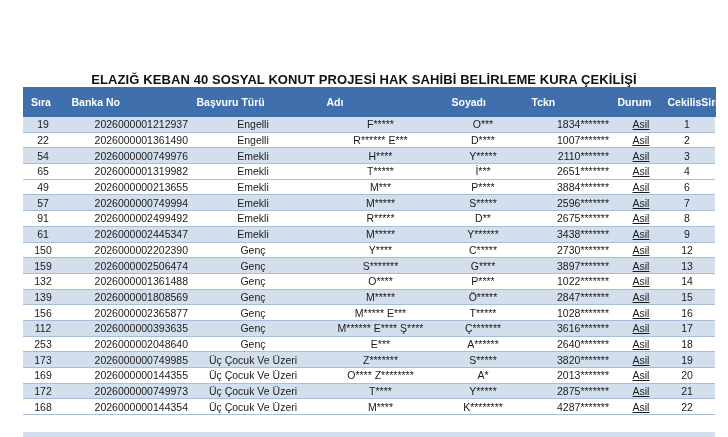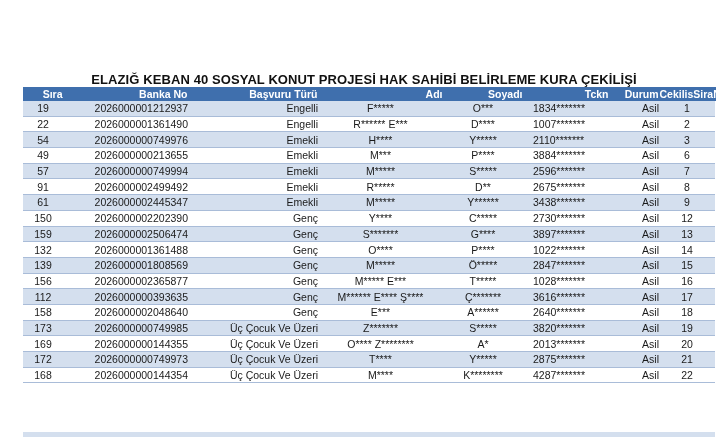--- a/index.html
+++ b/index.html
@@ -33,39 +33,39 @@
       border-collapse: collapse;
       font-size: 10.5px;
       color: #1a1a1a;
       table-layout: fixed;
     }
     .draw-table th {
       background: #3f6fad;
       color: #ffffff;
       font-weight: bold;
       height: 14px;
-      padding: 0;
+      padding: 8px;
       font-size: 10.5px;
-      text-align: right;
+      text-align: left;
       border-right: 1px solid #3f6fad;
     }
     .draw-table td {
       height: 14.7px;
       padding: 0;
       text-align: center;
       border-bottom: 1px solid #a9bcd8;
       white-space: nowrap;
       overflow: hidden;
     }
     .draw-table tr.odd td { background: #d4dfee; }
     .draw-table tr.even td { background: #ffffff; }
     .draw-table td.bank { text-align: right; padding-left: 6px; }
-    .draw-table td.tckn { text-align: left; padding-left: 10px; }
-    .draw-table td.durum { text-align: right; padding-left: 14px; }
-    .draw-table td.type { text-align: right; }
+    .draw-table td.tckn { text-align: right; padding-left: 10px; }
+    .draw-table td.durum { text-align: center; padding-left: 14px; text-decoration: underline; }
+    .draw-table td.type { text-align: center; }
     .footer-strip {
       position: absolute;
       left: 23px;
       top: 432px;
       width: 692px;
       height: 5px;
       background: #d4dfee;
     }
   </style>
 </head>
@@ -121,20 +121,30 @@
         <td>54</td>
         <td class="bank">2026000000749976</td>
         <td class="type">Emekli</td>
         <td>H****</td>
         <td>Y*****</td>
         <td class="tckn">2110*******</td>
         <td class="durum">Asil</td>
         <td>3</td>
       </tr>
       <tr class="even">
+        <td>65</td>
+        <td class="bank">2026000001319982</td>
+        <td class="type">Emekli</td>
+        <td>T*****</td>
+        <td>İ***</td>
+        <td class="tckn">2651*******</td>
+        <td class="durum">Asil</td>
+        <td>4</td>
+      </tr>
+      <tr class="even">
         <td>49</td>
         <td class="bank">2026000000213655</td>
         <td class="type">Emekli</td>
         <td>M***</td>
         <td>P****</td>
         <td class="tckn">3884*******</td>
         <td class="durum">Asil</td>
         <td>6</td>
       </tr>
       <tr class="odd">
@@ -221,21 +231,21 @@
         <td>112</td>
         <td class="bank">2026000000393635</td>
         <td class="type">Genç</td>
         <td>M****** E**** Ş****</td>
         <td>Ç*******</td>
         <td class="tckn">3616*******</td>
         <td class="durum">Asil</td>
         <td>17</td>
       </tr>
       <tr class="even">
-        <td>158</td>
+        <td>253</td>
         <td class="bank">2026000002048640</td>
         <td class="type">Genç</td>
         <td>E***</td>
         <td>A******</td>
         <td class="tckn">2640*******</td>
         <td class="durum">Asil</td>
         <td>18</td>
       </tr>
       <tr class="odd">
         <td>173</td>

